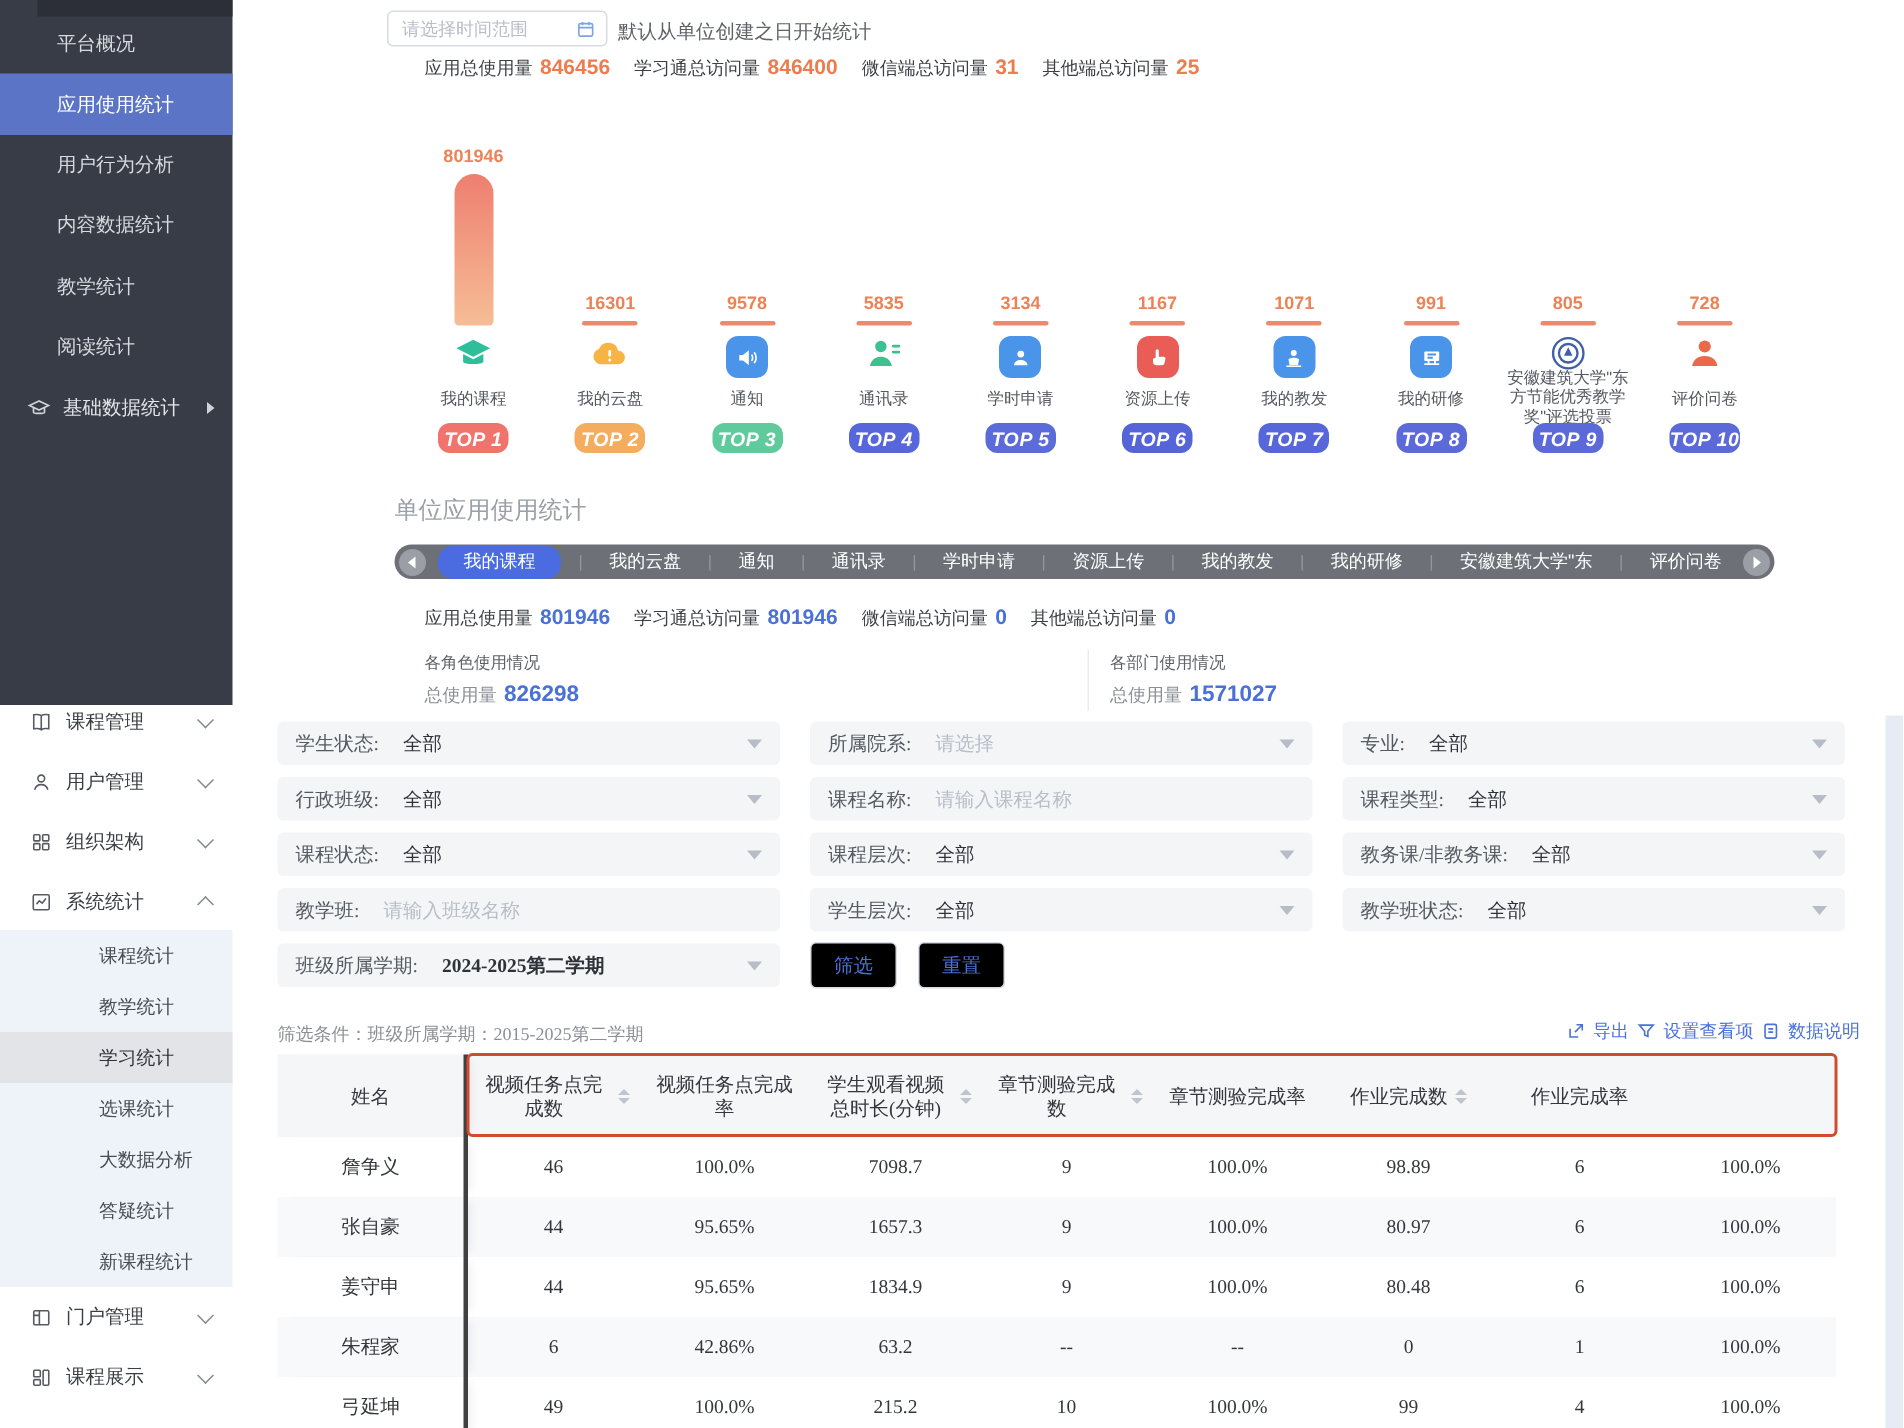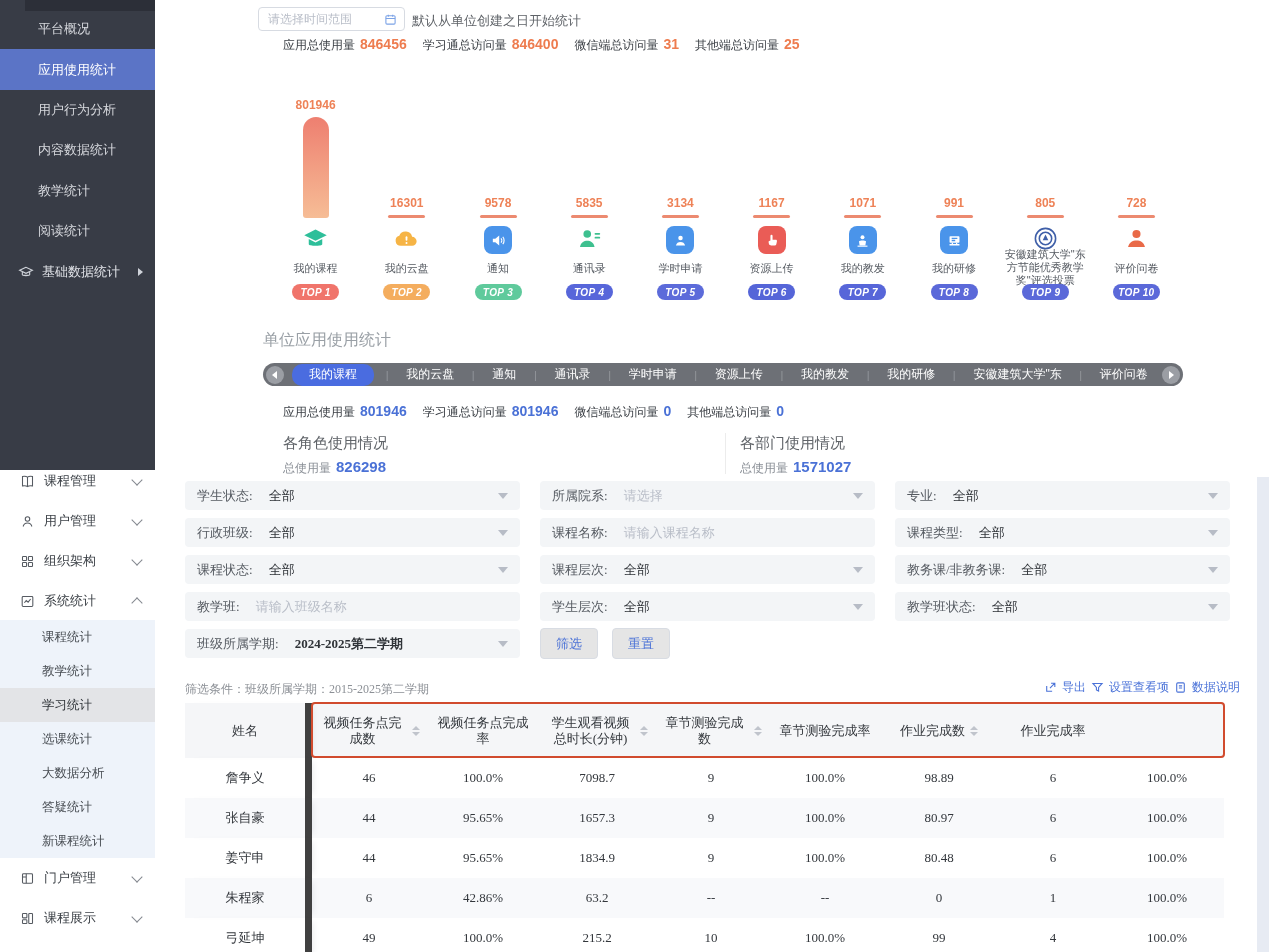--- a/index.html
+++ b/index.html
@@ -12,21 +12,21 @@
   
   .sidebar{position:absolute;left:0;top:0;width:155px;height:688px;background:#fff;}
   .side-item{position:absolute;left:0;width:155px;height:40px;display:flex;align-items:center;
              padding:0 14px 0 20px;box-sizing:border-box;font-size:13px;color:#3a3f45;cursor:pointer;}
   .side-item svg{width:15px;height:15px;margin-right:9px;flex:none;color:#565b62;}
   .side-item .lbl{flex:1;}
   .chev{display:inline-block;width:7px;height:7px;border-right:1.5px solid #84888f;border-bottom:1.5px solid #84888f;}
   .chev.down{transform:rotate(45deg);margin-top:-3px;}
   .chev.up{transform:rotate(-135deg);margin-top:4px;}
   .side-sub{position:absolute;left:0;top:620px;width:155px;height:238px;background:#eef3fa;}
-  .sub-item{height:34px;display:flex;align-items:center;padding-left:42px;font-size:12.5px;color:#474c52;cursor:pointer;}
+  .sub-item{height:34px;display:flex;align-items:center;padding-left:66px;font-size:12.5px;color:#474c52;cursor:pointer;}
   .sub-item.sel{background:#e3e4e7;color:#2f3338;}
 
   
   .flyout{position:absolute;left:0;top:0;width:155px;height:470px;background:#383c46;z-index:4;}
   .fly-cut{position:absolute;left:25px;top:0;width:130px;height:11px;background:#2c2f38;}
   .fly-list{position:absolute;left:0;top:9px;width:155px;}
   .fly-item{height:40.4px;display:flex;align-items:center;padding-left:38px;font-size:13px;color:#d7d9de;cursor:pointer;}
   .fly-item.active{background:#5b74c6;color:#fff;}
   .fly-parent{position:absolute;left:0;top:252px;width:155px;height:40px;display:flex;align-items:center;
               padding:0 12px 0 18px;box-sizing:border-box;font-size:13px;color:#e2e4e9;cursor:pointer;}
@@ -52,21 +52,21 @@
   
   .t10{position:absolute;left:270px;top:90px;width:912px;height:212px;display:flex;}
   .t10col{flex:1;display:flex;flex-direction:column;align-items:center;}
   .barzone{height:128px;display:flex;flex-direction:column;justify-content:flex-end;align-items:center;}
   .t10 .val{font-size:12px;font-weight:bold;color:#ee8257;margin-bottom:5px;}
   .bar.big{width:26px;height:101px;border-radius:13px 13px 3px 3px;background:linear-gradient(180deg,#ee7f70,#f6bd96);}
   .bar.thin{width:37px;height:3px;border-radius:2px;background:#ec8a70;}
   .iconzone{height:44px;display:flex;align-items:center;justify-content:center;}
   .t10 .name{height:22px;font-size:11px;color:#555a61;text-align:center;width:84px;line-height:13px;overflow:visible;}
   .t10col.wraps .name{margin-top:-14px;height:36px;}
-  .badge{width:47px;text-align:center;font-size:10px;font-weight:bold;font-style:italic;color:#fff;
+  .badge{width:47px;text-align:center;font-size:13px;font-weight:bold;font-style:italic;color:#fff;
          padding:2.5px 0;border-radius:8px;letter-spacing:.4px;}
   .b1{background:#f0746b;} .b2{background:#f4ad5e;} .b3{background:#5fca9c;}
   .b4{background:#5766da;} .b5{background:#5c6bda;} .b6{background:#5565d8;}
   .b7{background:#5766d9;} .b8{background:#5b69d9;} .b9{background:#5b69d9;} .b10{background:#5b69d9;}
   .sqicon{width:28px;height:28px;border-radius:8px;display:flex;align-items:center;justify-content:center;color:#fff;}
   .sq-blue{background:#4a94ea;} .sq-red{background:#ea5c56;}
   .sqicon svg{width:17px;height:17px;}
   .plain-icon svg{width:27px;height:27px;}
   .c-teal{color:#2ebf9a;} .c-yellow{color:#f6b445;} .c-green{color:#3ec08f;} .c-orange{color:#e96a48;} .c-seal{color:#3f5fa8;}
 
@@ -77,55 +77,55 @@
   .tab-arrow{width:18px;height:18px;border-radius:50%;background:#9b9ea4;display:flex;align-items:center;justify-content:center;flex:none;cursor:pointer;}
   .tab-arrow i{width:0;height:0;border-top:4px solid transparent;border-bottom:4px solid transparent;}
   .tab-arrow.left i{border-right:5px solid #fff;margin-right:1px;}
   .tab-arrow.right i{border-left:5px solid #fff;margin-left:1px;}
   .tabs{flex:1;display:flex;align-items:center;justify-content:space-between;padding:0 8px;min-width:0;}
   .tab{font-size:12px;color:#fff;white-space:nowrap;cursor:pointer;padding:2px 6px;}
   .tab.sel{background:#4a6ce0;border-radius:10px;padding:2.5px 17px;}
   .sep{color:#94979c;font-size:11px;}
   .sep::before{content:"|";}
 
-  .usage-title{font-size:15px;color:#5f6368;}
+  .usage-title{font-size:11px;color:#5f6368;}
   .usage-line{font-size:12px;color:#8a8f96;margin-top:5px;}
   .usage-line b{font-size:15px;color:#4a71d6;margin-left:5px;}
   .usage{position:absolute;top:434px;}
   .usage.role{left:283px;} .usage.dept{left:740px;}
   .usage-divider{position:absolute;left:725px;top:433px;width:1px;height:41px;background:#ececec;}
 
   
   .filters{position:absolute;left:185px;top:481px;display:grid;grid-template-columns:335px 335px 335px;
            grid-auto-rows:29px;gap:8px 20px;font-family:"Liberation Serif",serif;}
   .fbox{background:#f3f5f7;border-radius:4px;display:flex;align-items:center;padding:0 12px;box-sizing:border-box;
         font-size:13px;cursor:pointer;}
   .fbox .flabel{color:#555a61;margin-right:16px;white-space:nowrap;}
   .fbox .fval{color:#2f3338;}
   .fbox .fph{color:#b9bec8;}
   .caret{margin-left:auto;width:0;height:0;border-left:5px solid transparent;border-right:5px solid transparent;border-top:6px solid #b7bcc6;}
   .btnrow{display:flex;align-items:center;gap:14px;}
-  .fbtn{height:31px;padding:0 15px;background:#e5e5e5;border:1px solid #d8dce3;border-radius:4px;
+  .fbtn{height:31px;padding:0 15px;background:#000000;border:1px solid #d8dce3;border-radius:4px;
         font-size:13px;color:#4a71d6;font-family:Liberation Mono, monospace;display:flex;align-items:center;cursor:pointer;}
 
   
   .fsummary{position:absolute;left:185px;top:681px;font-size:12px;color:#8c9096;font-family:"Liberation Serif",serif;}
   .toolbar{position:absolute;right:29px;top:679px;display:flex;align-items:center;gap:5px;}
   .tool{display:flex;align-items:center;gap:5px;font-size:12px;color:#4a72d8;cursor:pointer;}
   .tool svg{width:13px;height:13px;}
 
   
   .table{position:absolute;left:185px;top:703px;width:1039px;font-family:"Liberation Serif",serif;}
   .trow{display:grid;grid-template-columns:127px repeat(8,114px);}
   .thead{background:#f5f6f8;height:55px;}
   .th,.td{display:flex;align-items:center;justify-content:center;text-align:center;font-size:13px;color:#33373c;}
   .th{line-height:16px;padding:0 6px;box-sizing:border-box;}
   .tbody .trow{height:40px;}
   .tbody .trow:nth-child(even){background:#f8f9fb;}
-  .name-cell{border-right:7px solid #404040;box-shadow:5px 0 6px -4px rgba(60,70,90,.10);}
+  .name-cell{border-right:3px solid #404040;box-shadow:5px 0 6px -4px rgba(60,70,90,.10);}
   .sort{display:inline-flex;flex-direction:column;gap:2px;margin-left:5px;}
   .sort i{width:0;height:0;border-left:4px solid transparent;border-right:4px solid transparent;display:block;}
   .sort .su{border-bottom:4px solid #c0c4cc;}
   .sort .sd{border-top:4px solid #c0c4cc;}
   .redbox{position:absolute;left:126px;top:-1px;width:914px;height:56px;border:2px solid #d14b2e;border-radius:4px;
           box-sizing:border-box;pointer-events:none;z-index:5;}
 </style>
 </head>
 <body>
 

